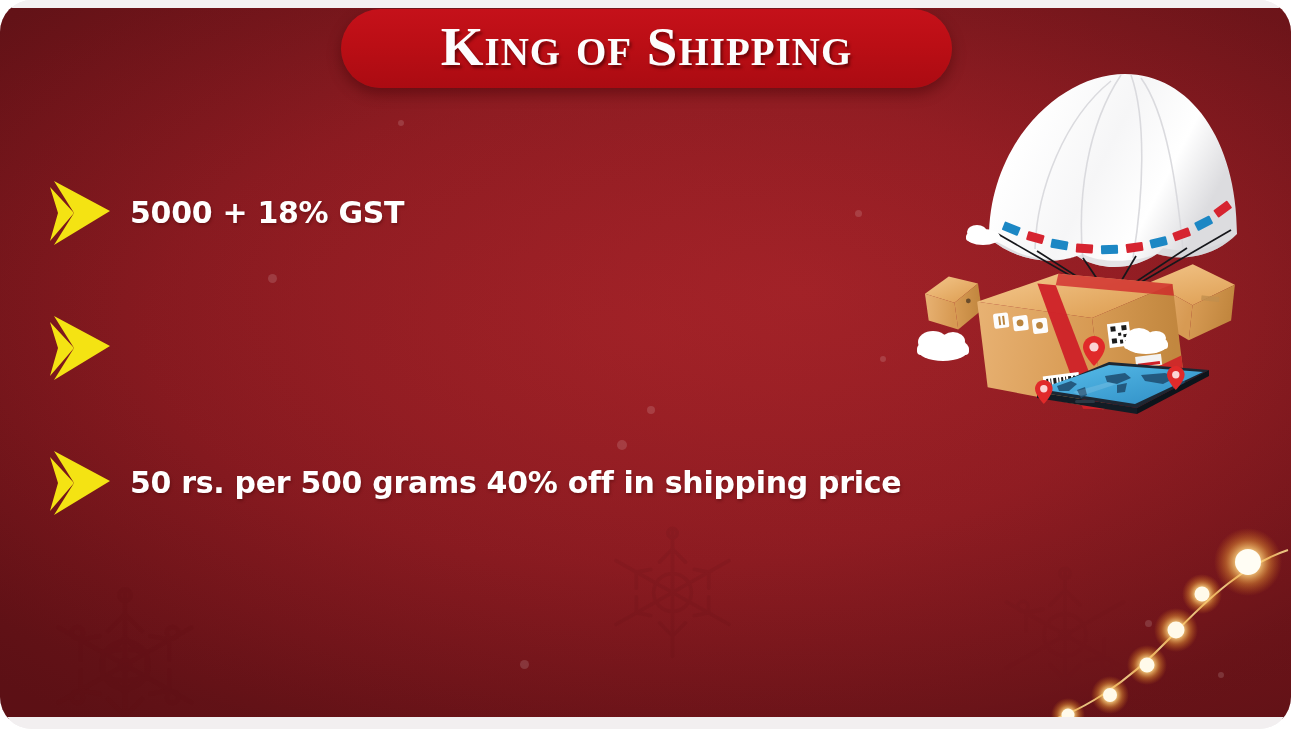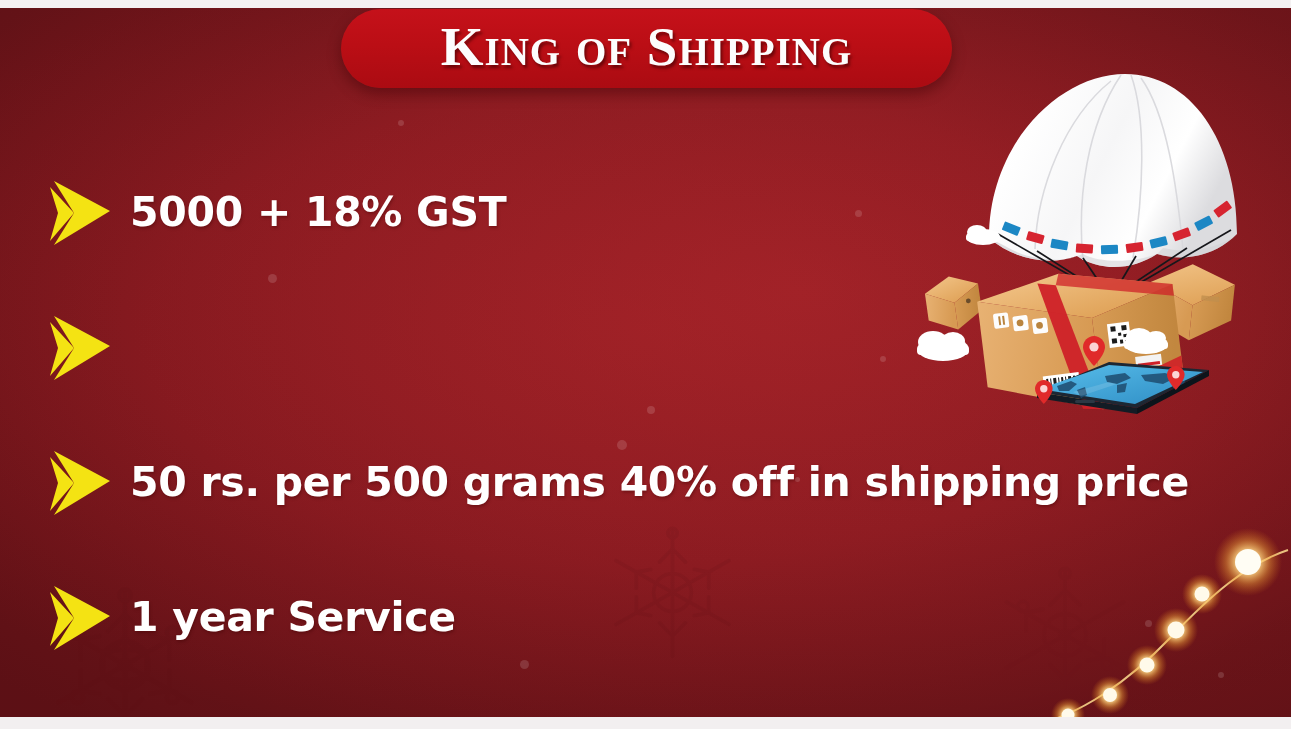--- a/index.html
+++ b/index.html
@@ -10,20 +10,21 @@
   body {
     font-family: "Liberation Sans", sans-serif;
   }
 
   .banner {
     position: relative;
     width: 1291px;
     height: 729px;
     overflow: hidden;
     background: #f2eef0;
+    border-radius: 32px;
   }
 
   
   .bg-base {
     position: absolute;
     left: 0;
     top: 7px;
     width: 1291px;
     height: 712px;
     background:
@@ -95,21 +96,21 @@
   .chevron {
     flex: 0 0 auto;
     width: 72px;
     height: 72px;
     margin-right: 14px;
   }
   .chevron svg { display: block; }
   .bullet-text {
     font-family: "DejaVu Sans", "Liberation Sans", sans-serif;
     font-weight: bold;
-    font-size: 41px;
+    font-size: 30px;
     line-height: 1.1;
     color: #ffffff;
     letter-spacing: -0.3px;
     white-space: nowrap;
     text-shadow: 1px 2px 3px rgba(60,0,4,0.35);
   }
 
   
   .illustration {
     position: absolute;
@@ -469,28 +470,19 @@
     <div class="bullet-row">
       <div class="chevron">
         <svg width="72" height="72" viewBox="0 0 72 72">
           <path d="M10 4 L66 34 L10 68 L30 36 Z" fill="#f4e313"></path>
           <path d="M6 10 L30 36 L6 64 L14 36 Z" fill="#f4e313"></path>
         </svg>
       </div>
       <div class="bullet-text">50 rs. per 500 grams  40% off in shipping price</div>
     </div>
 
-    <div class="bullet-row">
-      <div class="chevron">
-        <svg width="72" height="72" viewBox="0 0 72 72">
-          <path d="M10 4 L66 34 L10 68 L30 36 Z" fill="#f4e313"></path>
-          <path d="M6 10 L30 36 L6 64 L14 36 Z" fill="#f4e313"></path>
-        </svg>
-      </div>
-      <div class="bullet-text">1 year Service</div>
-    </div>
 
   </div>
 
   <div class="edge-top"></div>
   <div class="edge-bottom"></div>
 
 </div>
 
 </body></html>

